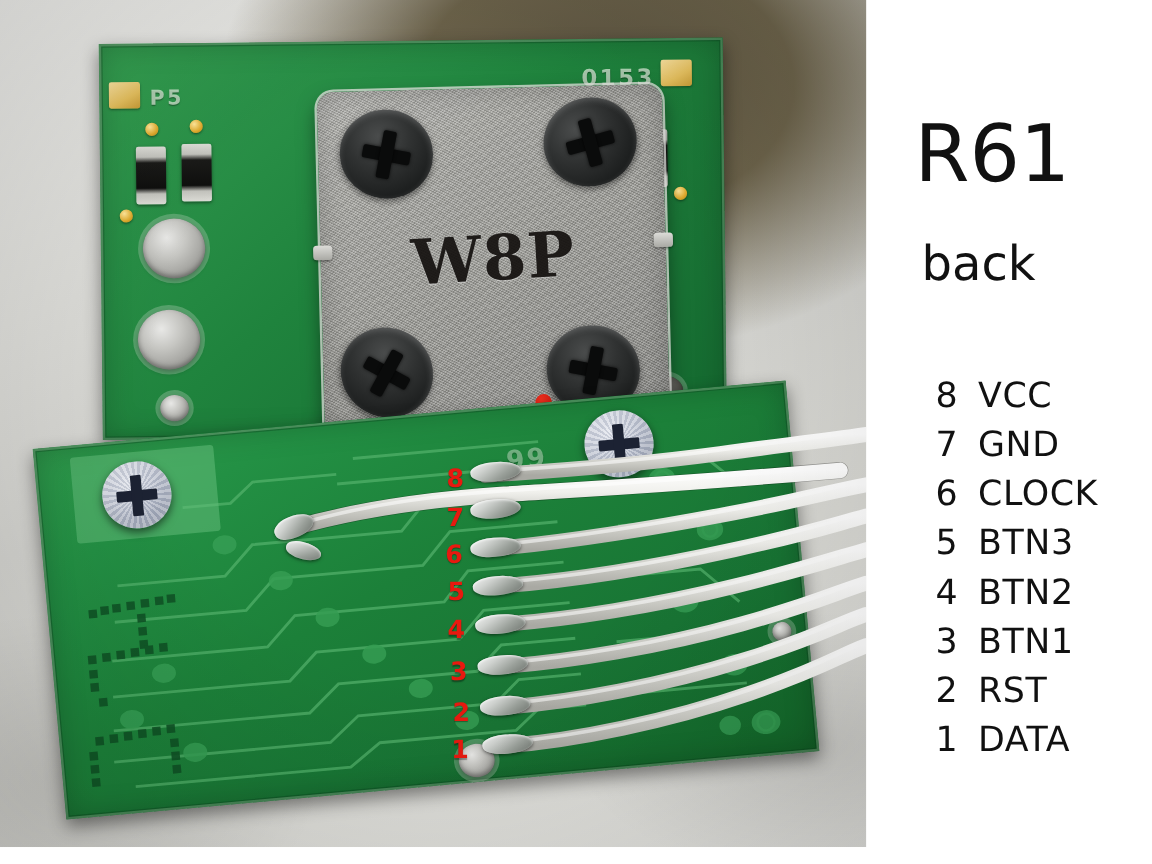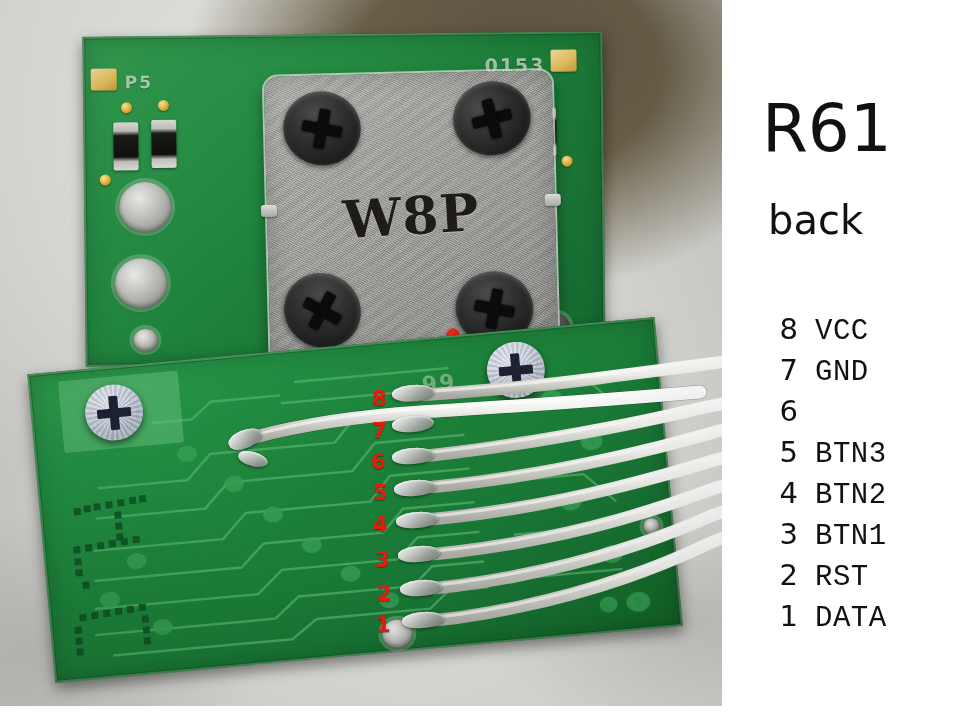--- a/index.html
+++ b/index.html
@@ -192,21 +192,21 @@
     font-family:"DejaVu Sans", sans-serif;
     font-size:40px;font-weight:normal;color:#111;line-height:1;
   }
   #pinlist{
     position:absolute;left:770px;top:312px;width:190px;
     font-family:"DejaVu Sans", sans-serif;
     font-size:29px;color:#111;
   }
   #pinlist .row{display:flex;align-items:baseline;height:41px;}
   #pinlist .num{width:28px;text-align:right;}
-  #pinlist .nm{margin-left:17px;letter-spacing:0.5px;font-family:Liberation Mono, monospace;}
+  #pinlist .nm{margin-left:17px;letter-spacing:0.5px;}
   .white-strip{position:absolute;left:0;top:706px;width:722px;height:14px;background:#fff;}
 </style>
 </head>
 <body>
 
 <div id="root">
 
   <div class="photo">
     <div class="desk-shadow"></div>
 
@@ -435,20 +435,21 @@
     <div class="row">
       <span class="num">8</span>
       <span class="nm">VCC</span>
     </div>
     <div class="row">
       <span class="num">7</span>
       <span class="nm">GND</span>
     </div>
     <div class="row">
       <span class="num">6</span>
+      <span class="nm">CLOCK</span>
     </div>
     <div class="row">
       <span class="num">5</span>
       <span class="nm">BTN3</span>
     </div>
     <div class="row">
       <span class="num">4</span>
       <span class="nm">BTN2</span>
     </div>
     <div class="row">

